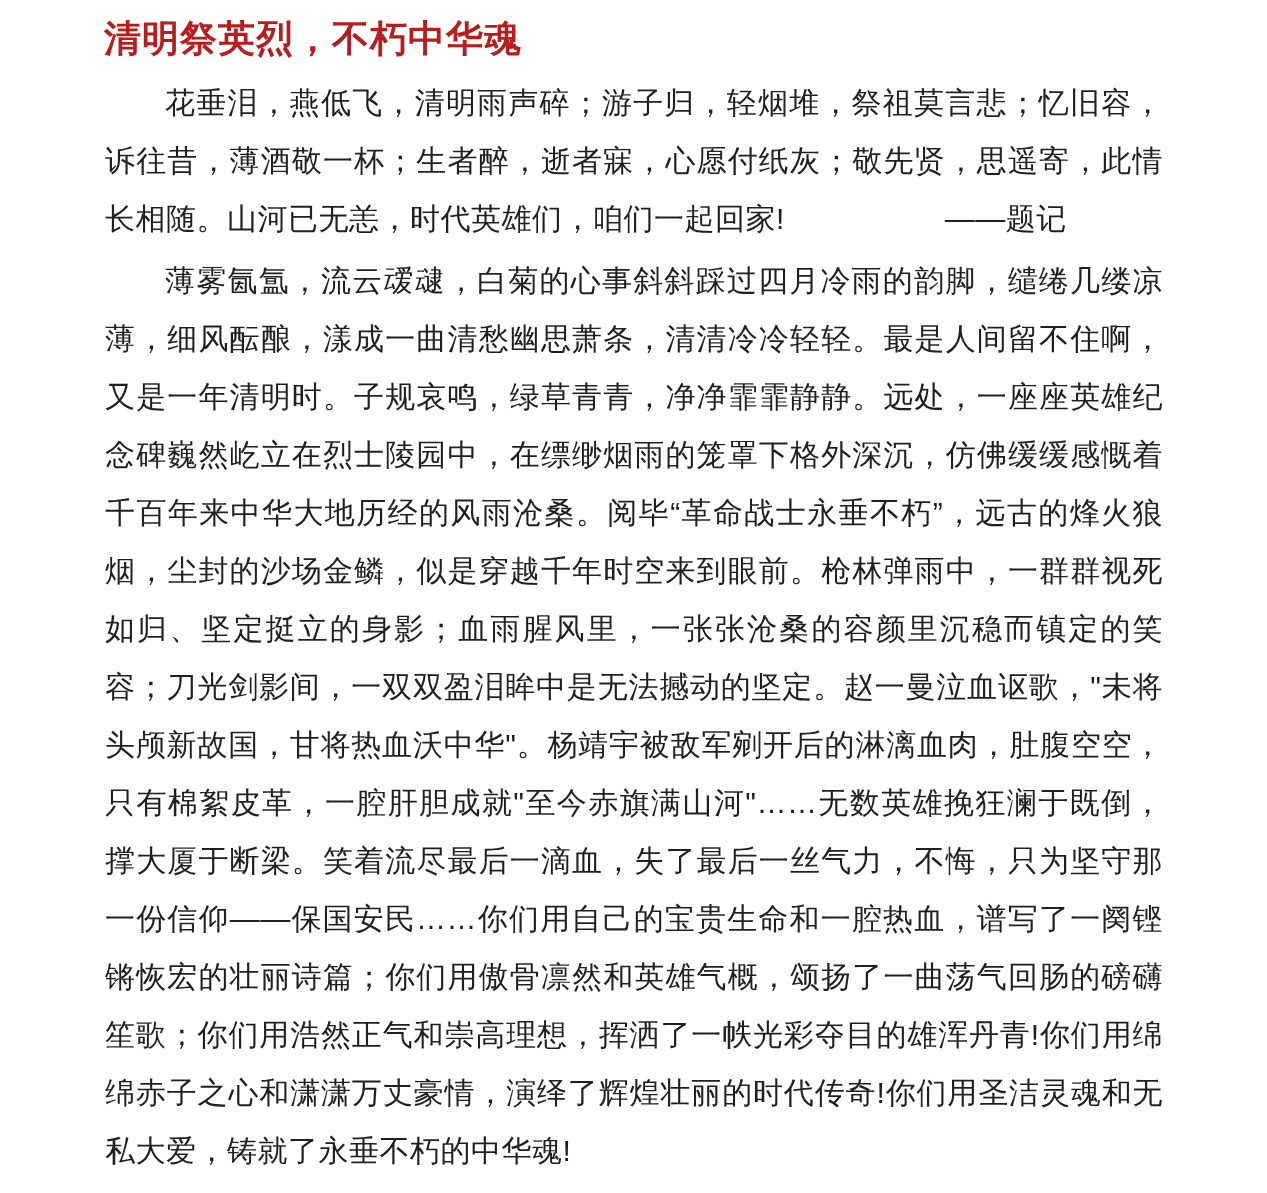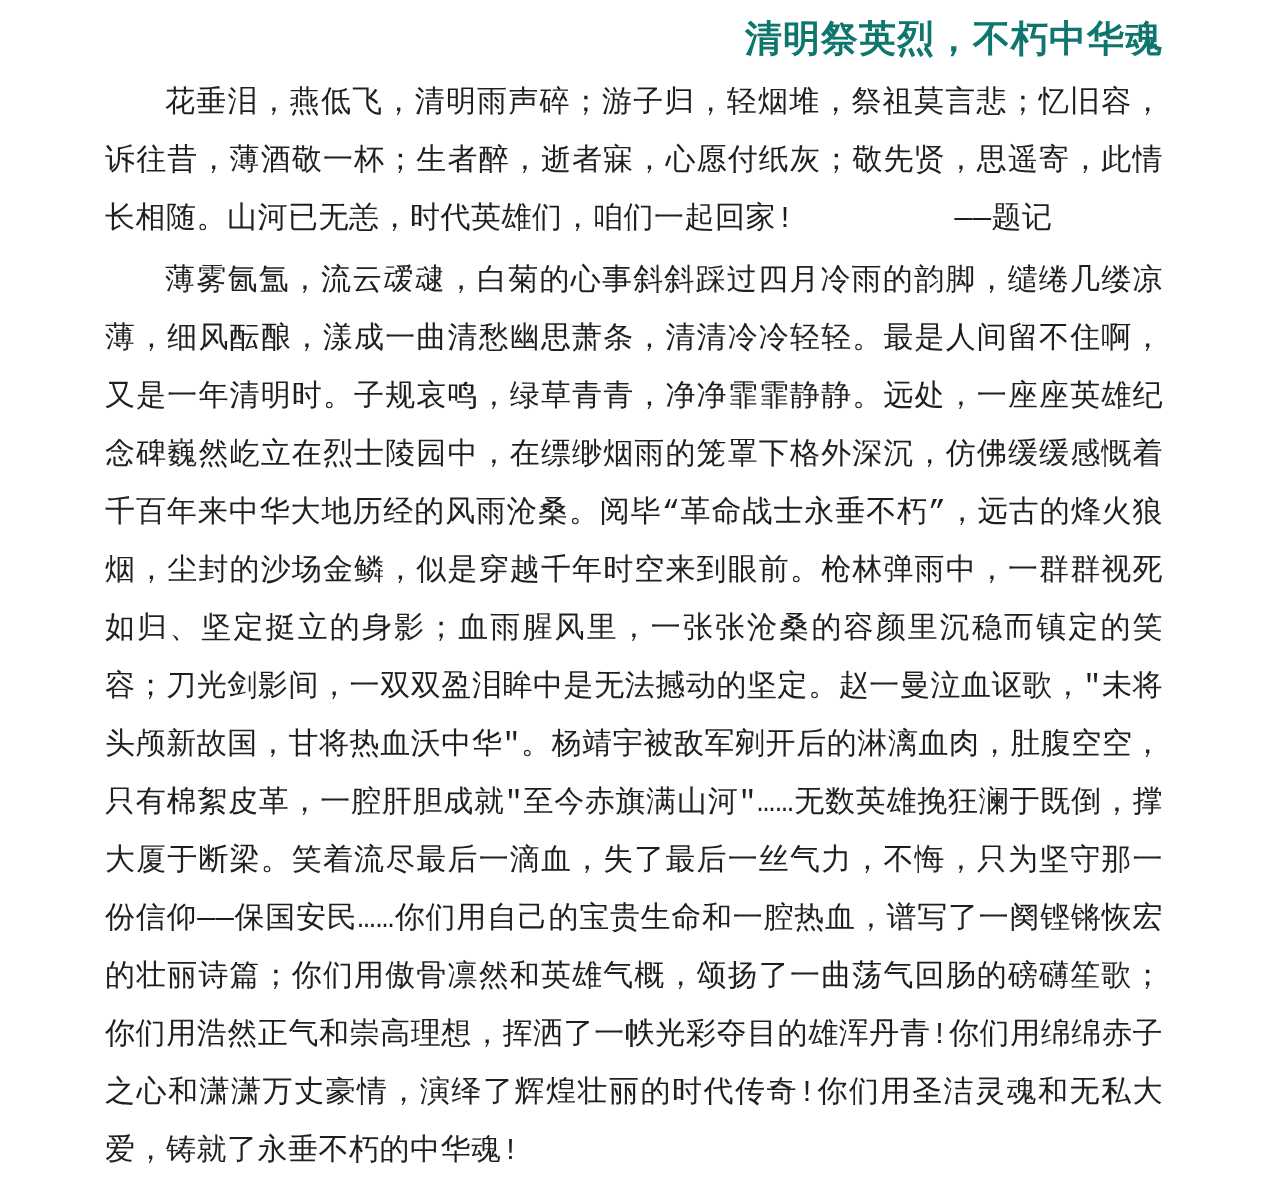--- a/index.html
+++ b/index.html
@@ -11,41 +11,40 @@
     position: relative;
     width: 1267px;
     height: 1193px;
     background: #ffffff;
     overflow: hidden;
     font-family: "Liberation Sans", "DejaVu Sans", sans-serif;
     color: #1c1c1c;
   }
   .doc-title {
     margin: 16px 104px 0 104px;
-    text-align: right;
+    text-align: left;
     font-size: 37px;
     line-height: 46px;
     font-weight: bold;
-    color: #0f766e;
+    color: #b91c1c;
     letter-spacing: 1px;
   }
   .doc-body {
     margin: 12px 104px 0 105px;
   }
   .para {
     margin: 0 0 4px 0;
     font-size: 30px;
     line-height: 58px;
     text-align: justify;
     text-justify: inter-character;
     text-indent: 2em;
     color: #1f1f1f;
     letter-spacing: 0.5px;
     word-break: break-all;
-    font-family: Liberation Mono, monospace;
   }
   .preface-gap {
     display: inline-block;
     width: 160px;
   }
 </style>
 </head>
 <body>
 
 <div class="page">

